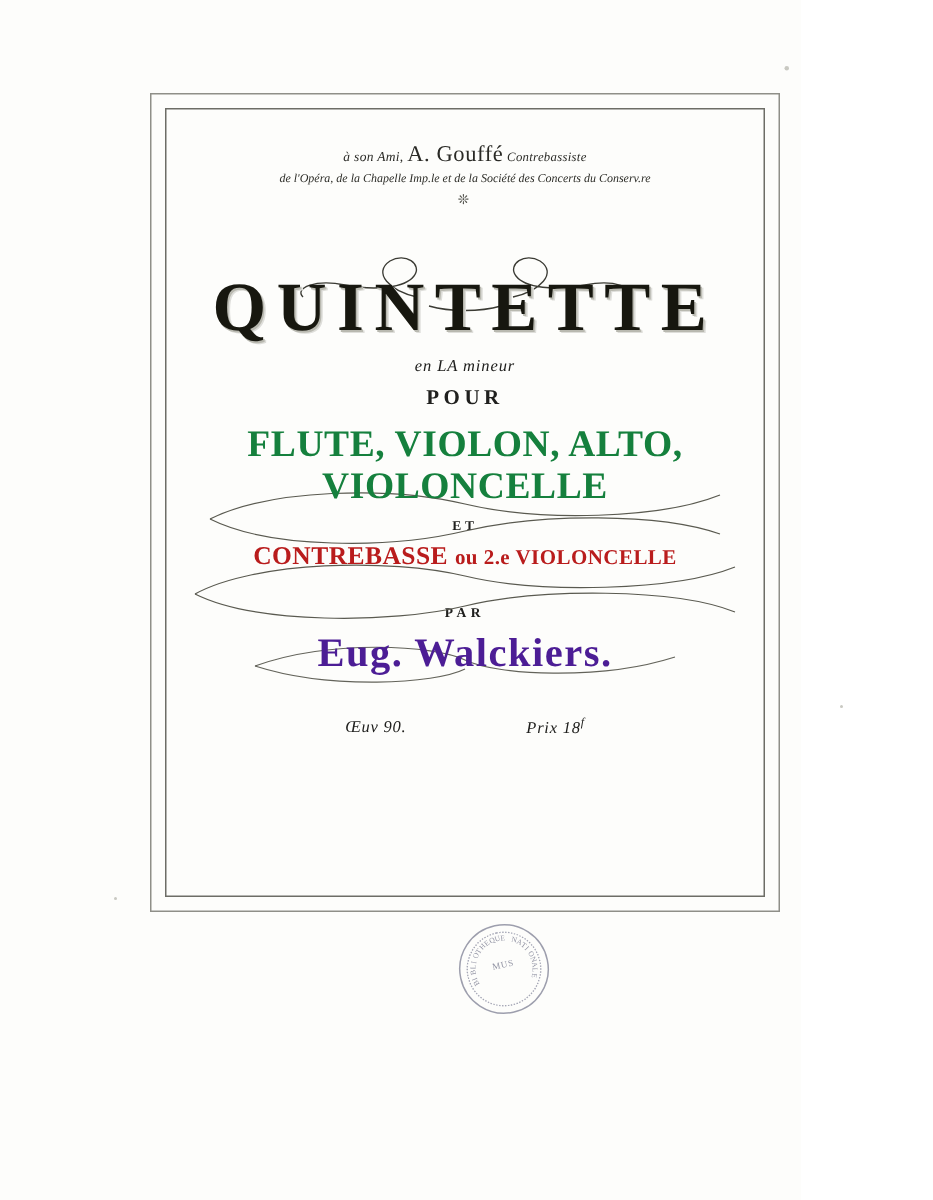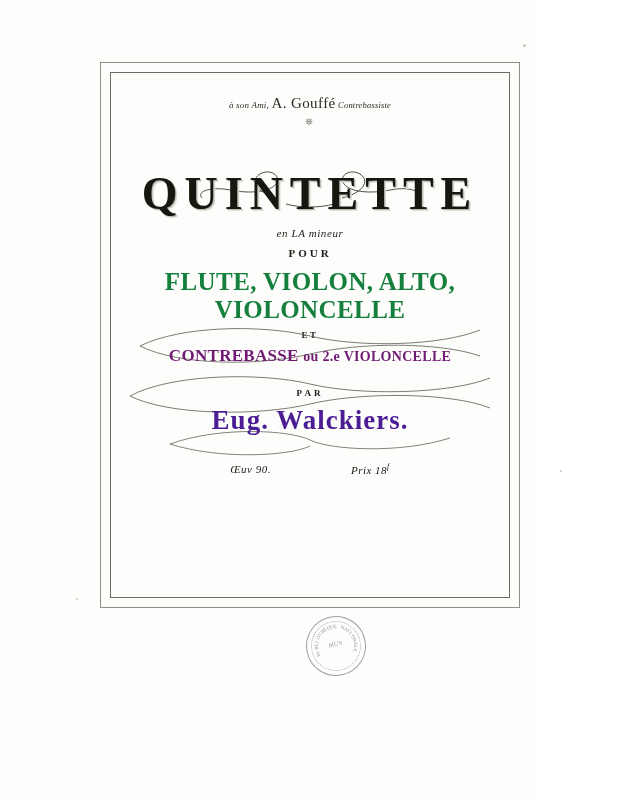--- a/index.html
+++ b/index.html
@@ -116,21 +116,21 @@
 
   .key-line {
     margin-top: 10px;
     font-size: 11px;
     font-style: italic;
     letter-spacing: 0.6px;
   }
 
   .pour {
     margin-top: 8px;
-    font-size: 11px;
+    font-size: 14px;
     letter-spacing: 3px;
     font-weight: bold;
   }
 
   .instr-line-1 {
     position: relative;
     margin-top: 9px;
     font-size: 25px;
     font-weight: bold;
     letter-spacing: 0.4px;
@@ -143,21 +143,21 @@
     letter-spacing: 2.5px;
     font-weight: bold;
   }
 
   .instr-line-2 {
     position: relative;
     margin-top: 6px;
     font-size: 17px;
     font-weight: bold;
     letter-spacing: 0.3px;
-    color: #701a75;
+    color: #b91c1c;
   }
   .instr-line-2 .small {
     font-size: 14px;
   }
 
   .par {
     margin-top: 22px;
     font-size: 9px;
     letter-spacing: 3px;
     font-weight: bold;
@@ -278,20 +278,21 @@
   <div id="frame-inner"></div>
 
   <div class="content">
 
     <div class="dedication">
       <div class="dedic-line1">
         <span>à son Ami,</span>
         <span class="dedic-name">A. Gouffé</span>
         <span class="dedic-role">Contrebassiste</span>
       </div>
+      <div class="dedic-line2">de l'Opéra, de la Chapelle Imp.le et de la Société des Concerts du Conserv.re</div>
     </div>
 
     <div class="ornament-small">❊</div>
 
     <div class="swash" style="top:92px;">
       <svg width="400" height="46" viewBox="0 0 400 46">
         <g fill="none" stroke="#3b3b34" stroke-width="0.9">
           <path d="M168 34 C150 30 138 18 150 10 C160 4 172 12 166 20 C160 28 140 30 120 26"></path>
           <path d="M232 34 C250 30 262 18 250 10 C240 4 228 12 234 20 C240 28 260 30 280 26"></path>
           <path d="M120 26 C100 22 86 28 92 34"></path>

